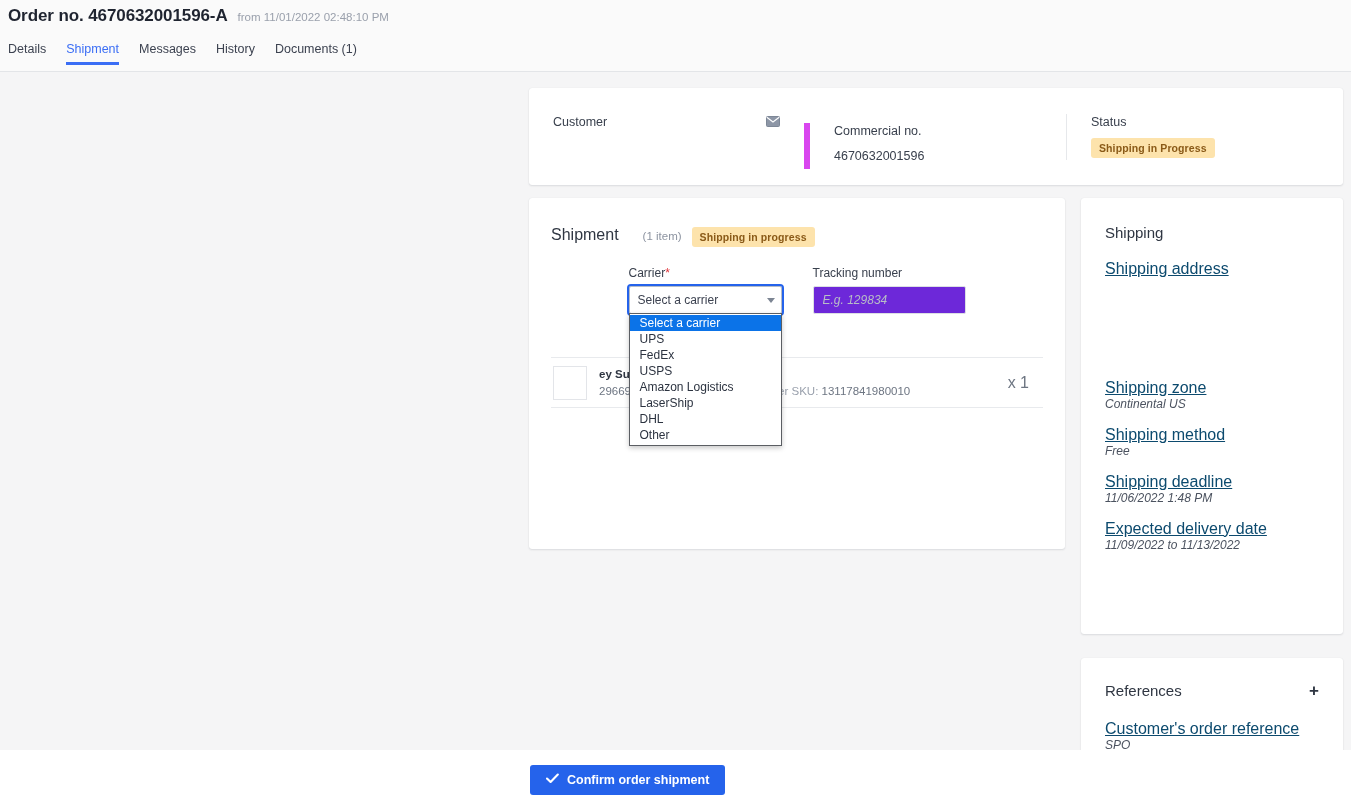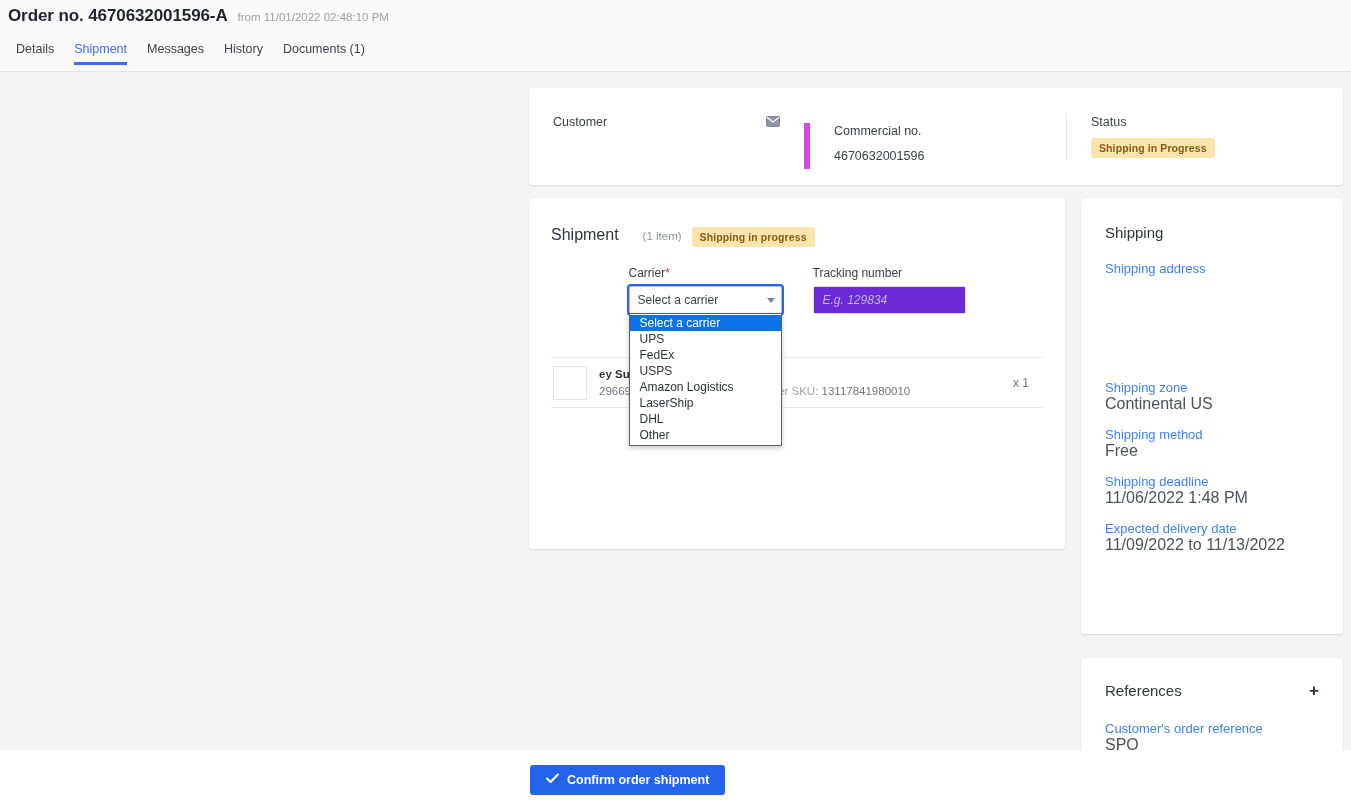--- a/index.html
+++ b/index.html
@@ -26,21 +26,21 @@
   }
   .order-title {
     font-size: 17px; font-weight: bold; color: #1f2430;
     letter-spacing: -0.1px;
   }
   .order-date {
     font-size: 11.5px; color: #9aa0ac; margin-left: 10px;
   }
   .tabs {
     display: flex; align-items: flex-end; gap: 20px;
-    padding-left: 16px; margin-top: 13px; height: 26px;
+    padding-left: 8px; margin-top: 13px; height: 26px;
   }
   .tab {
     font-size: 12.5px; color: #3c4250; cursor: pointer;
     padding-bottom: 6px; border-bottom: 3px solid transparent;
     line-height: 14px;
   }
   .tab.active { color: #3b6ef5; border-bottom-color: #3b6ef5; }
 
   
   .content { position: absolute; top: 72px; left: 0; width: 1351px; height: 678px; }
@@ -138,30 +138,30 @@
   }
   .thumb {
     width: 34px; height: 34px; border: 1px solid #e3e5e9; background:#fff;
     margin-left: 2px; flex: none;
   }
   .product-info { margin-left: 12px; flex: 1; }
   .product-name { font-size: 11.5px; font-weight: bold; color: #2f3642; line-height: 14px; }
   .product-meta { font-size: 11.5px; color: #6d7582; margin-top: 3px; line-height: 14px; }
   .product-sku-sep { color: #c8ccd3; margin: 0 5px; }
   .product-sku-label { color: #9aa1ad; }
-  .product-qty { font-size: 12px; color: #6d7582; margin-right: 14px; }
+  .product-qty { font-size: 16px; color: #6d7582; margin-right: 14px; }
 
   
   .shipping-card {
     position: absolute; left: 1081px; top: 126px; width: 262px; height: 436px;
     padding: 26px 24px 16px 24px;
   }
   .side-title { font-size: 15px; color: #2f3642; margin-bottom: 20px; }
-  .side-label { font-size: 13px; color: #3b82f6; line-height: 16px; }
-  .side-value { font-size: 16px; color: #4b525f; line-height: 16px; }
+  .side-label { font-size: 16px; color: #0c4a6e; line-height: 16px; text-decoration: underline; }
+  .side-value { font-size: 12px; color: #4b525f; line-height: 16px; font-style: italic; }
   .side-block { margin-bottom: 15px; }
   .address-spacer { height: 88px; }
 
   .references-card {
     position: absolute; left: 1081px; top: 586px; width: 262px; height: 133px;
     padding: 24px 24px 0 24px;
   }
   .ref-head { display: flex; justify-content: space-between; align-items: center; }
   .plus-icon { font-size: 17px; color: #2f3642; line-height: 14px; cursor: pointer; font-weight: bold; }
 

